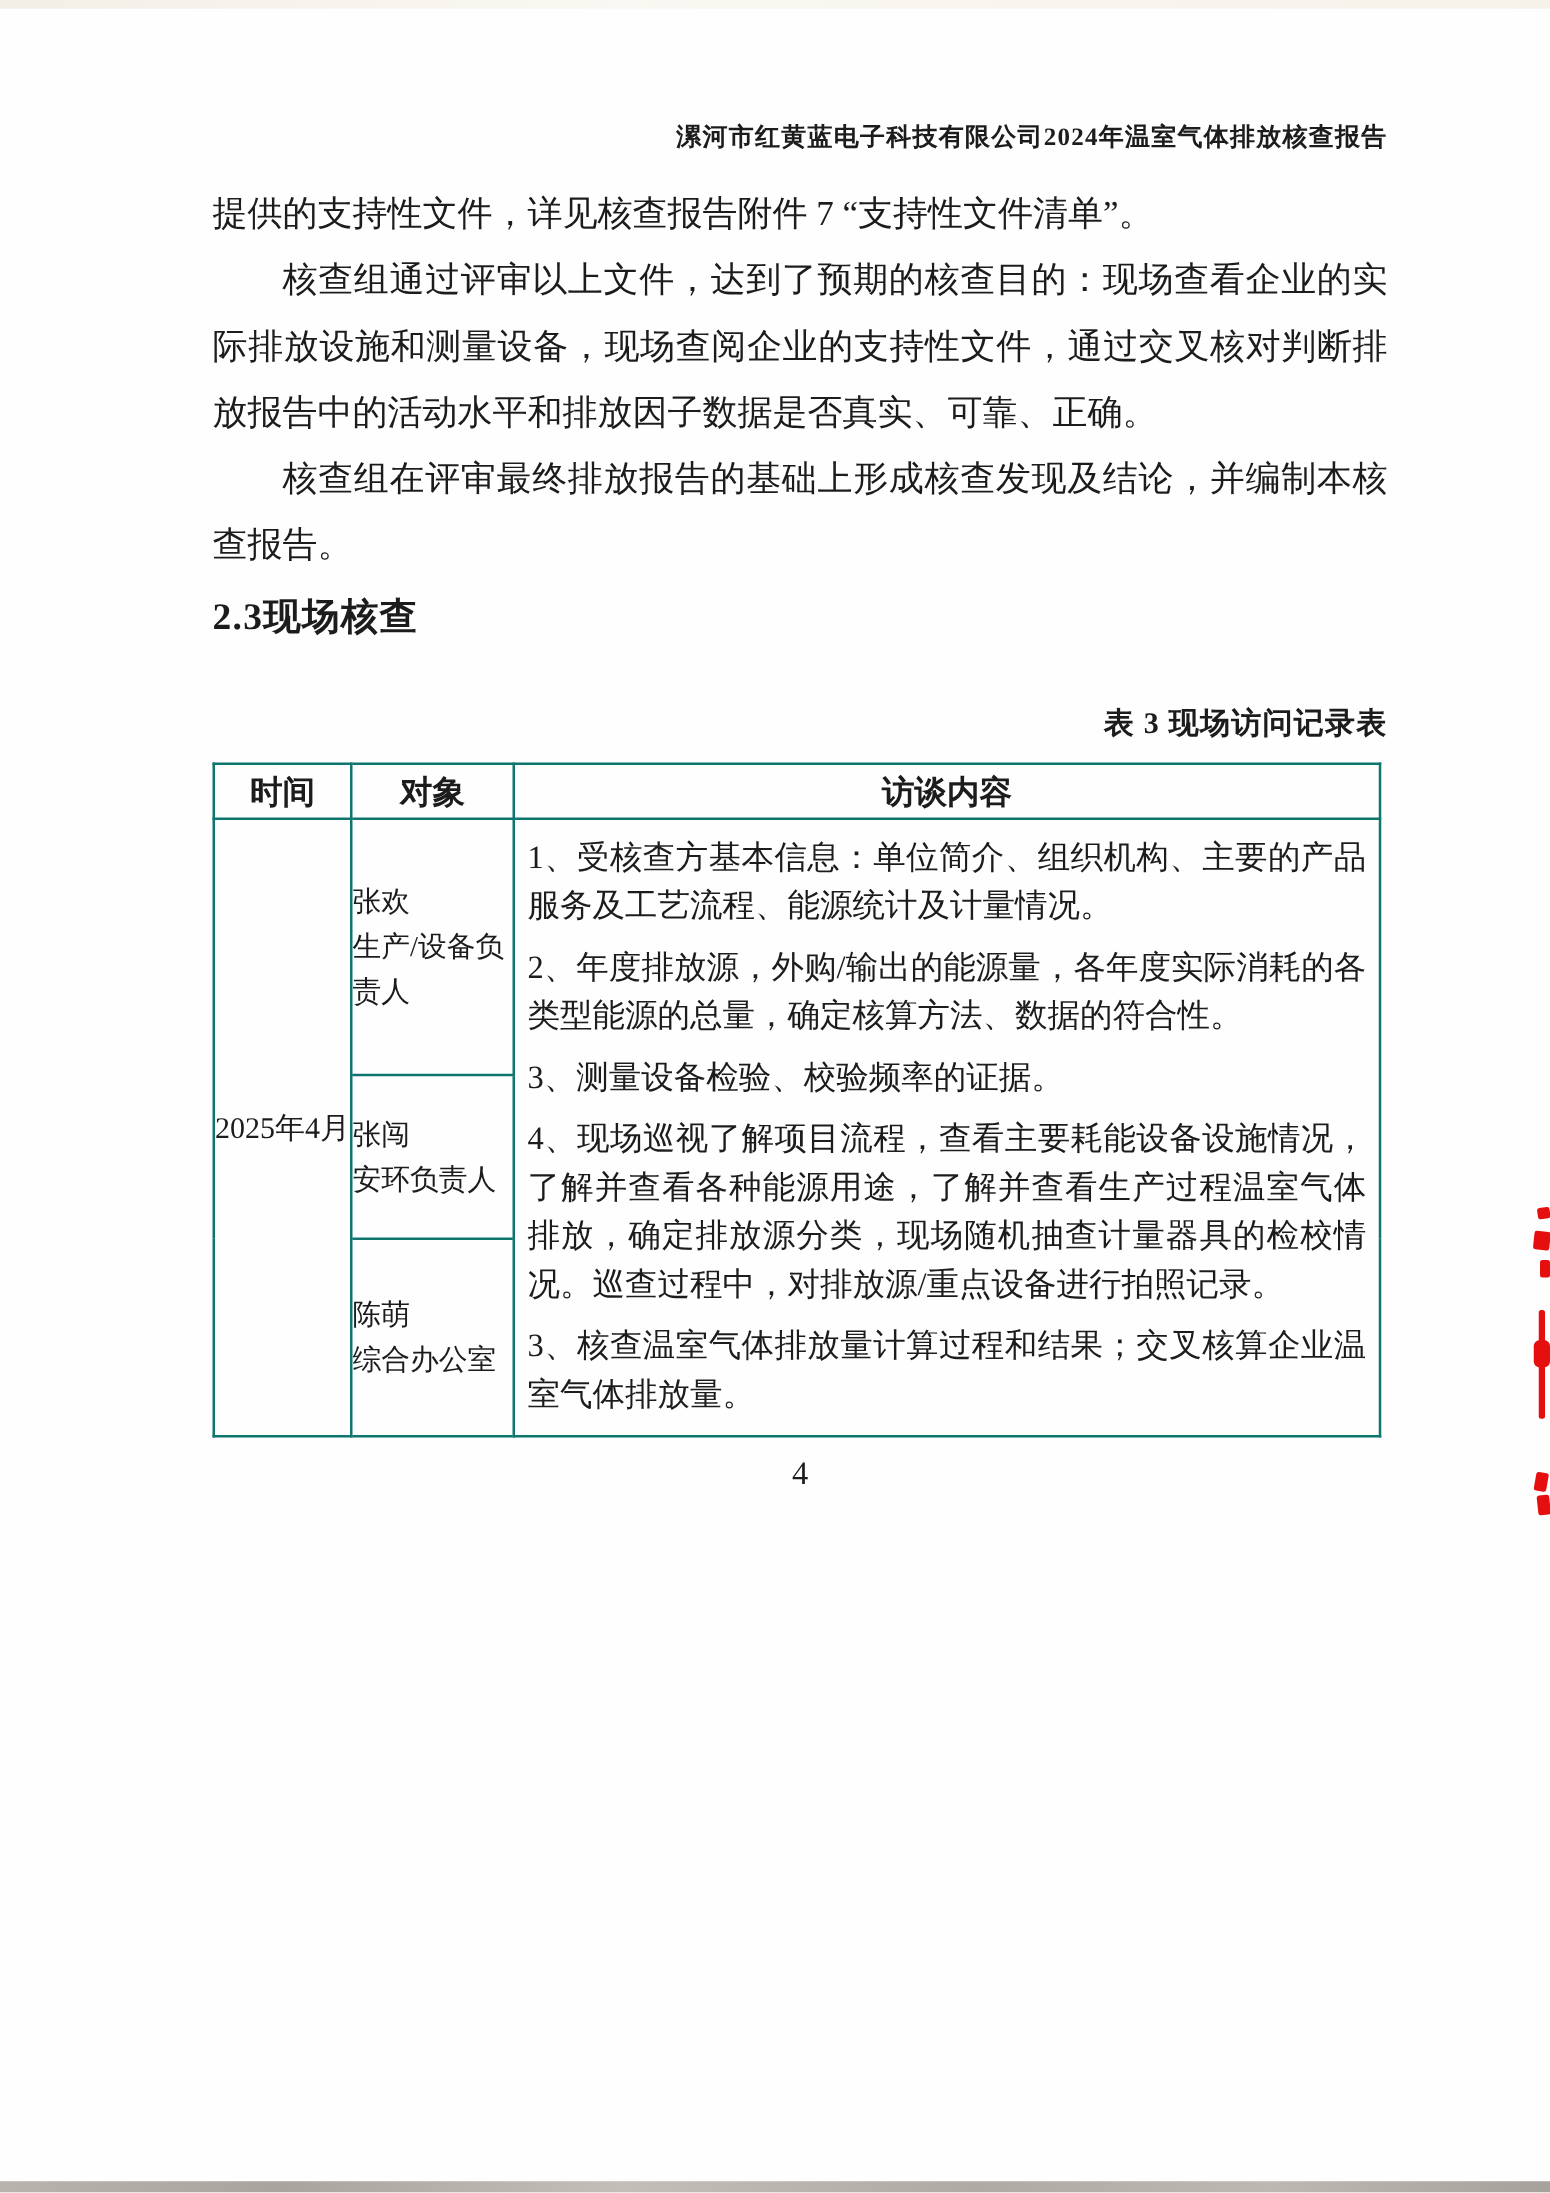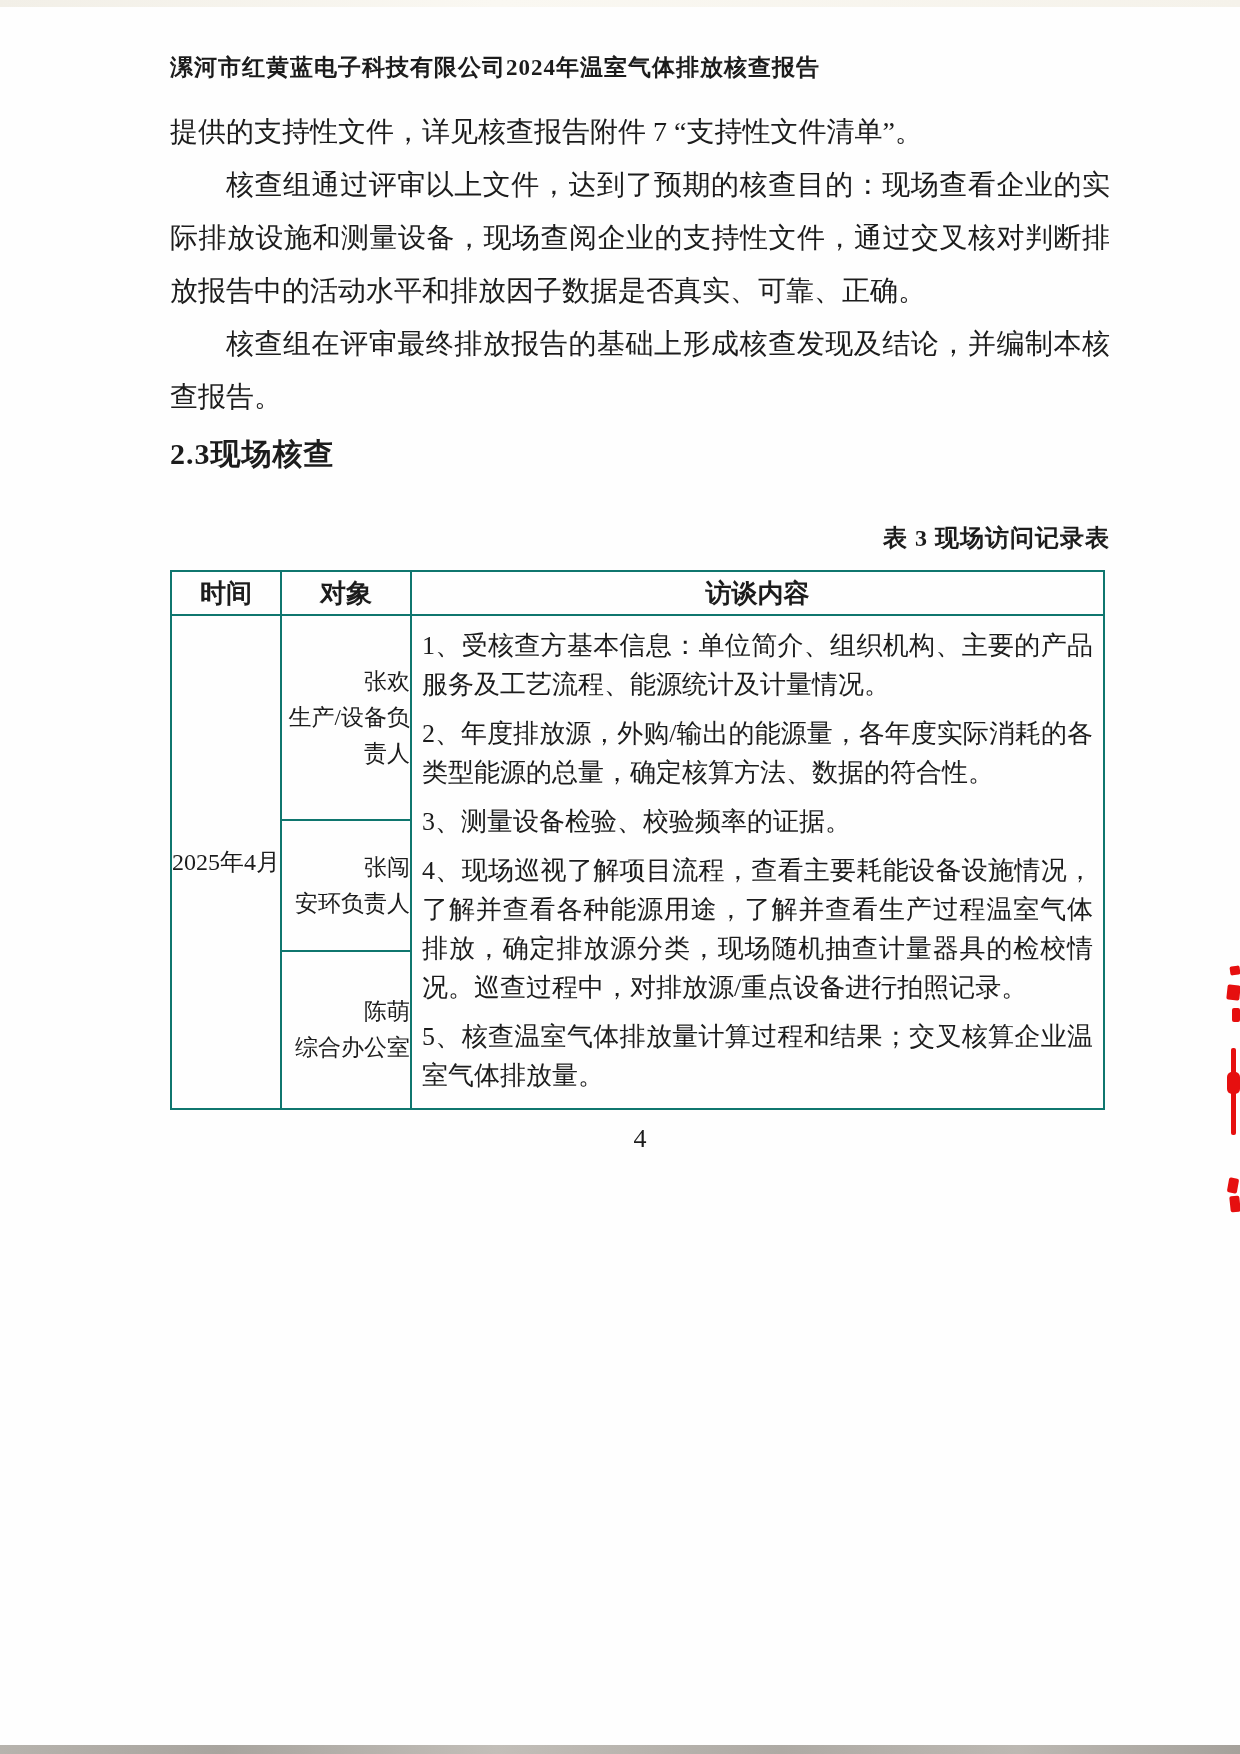--- a/index.html
+++ b/index.html
@@ -11,23 +11,23 @@
     overflow:hidden;
     font-family:"Liberation Serif","DejaVu Serif",serif;
     color:#1c1c1c;
   }
   .top-edge{
     position:absolute;top:0;left:0;width:1240px;height:7px;
     background:linear-gradient(90deg,#f2efe7,#faf8f2 40%,#f5f2ea);
   }
   .content{margin:0 130px 0 170px;}
   .doc-header{
-    padding-top:52px;
-    text-align:left;
-    font-size:23px;
+    padding-top:96px;
+    text-align:right;
+    font-size:20px;
     font-weight:bold;
     letter-spacing:1px;
   }
   .para{
     font-size:28px;
     line-height:53px;
     text-align:justify;
     margin:0;
   }
   .first-para{margin-top:22px;}
@@ -63,21 +63,21 @@
     text-align:center;
   }
   td.time-cell{
     font-size:24px;
     text-align:center;
     vertical-align:middle;
     border-radius:26px;
   }
   td.subject-cell{
     font-size:23px;
-    text-align:right;
+    text-align:left;
     vertical-align:middle;
     line-height:36px;
     padding:2px 1px;
   }
   td.content-cell{
     font-size:26px;
     line-height:39px;
     text-align:justify;
     vertical-align:top;
     padding:2px 8px 2px 6px;
@@ -129,21 +129,21 @@
         <td class="time-cell" rowspan="3">2025年4月</td>
         <td class="subject-cell">
           <div>张欢</div>
           <div>生产/设备负责人</div>
         </td>
         <td class="content-cell" rowspan="3">
           <p class="content-item">1、受核查方基本信息：单位简介、组织机构、主要的产品服务及工艺流程、能源统计及计量情况。</p>
           <p class="content-item">2、年度排放源，外购/输出的能源量，各年度实际消耗的各类型能源的总量，确定核算方法、数据的符合性。</p>
           <p class="content-item">3、测量设备检验、校验频率的证据。</p>
           <p class="content-item">4、现场巡视了解项目流程，查看主要耗能设备设施情况，了解并查看各种能源用途，了解并查看生产过程温室气体排放，确定排放源分类，现场随机抽查计量器具的检校情况。巡查过程中，对排放源/重点设备进行拍照记录。</p>
-          <p class="content-item">5、核查温室气体排放量计算过程和结果；交叉核算企业温室气体排放量。</p>
+          <p class="content-item">3、核查温室气体排放量计算过程和结果；交叉核算企业温室气体排放量。</p>
         </td>
       </tr>
       <tr style="height:131px;">
         <td class="subject-cell">
           <div>张闯</div>
           <div>安环负责人</div>
         </td>
       </tr>
       <tr style="height:158px;">
         <td class="subject-cell">

